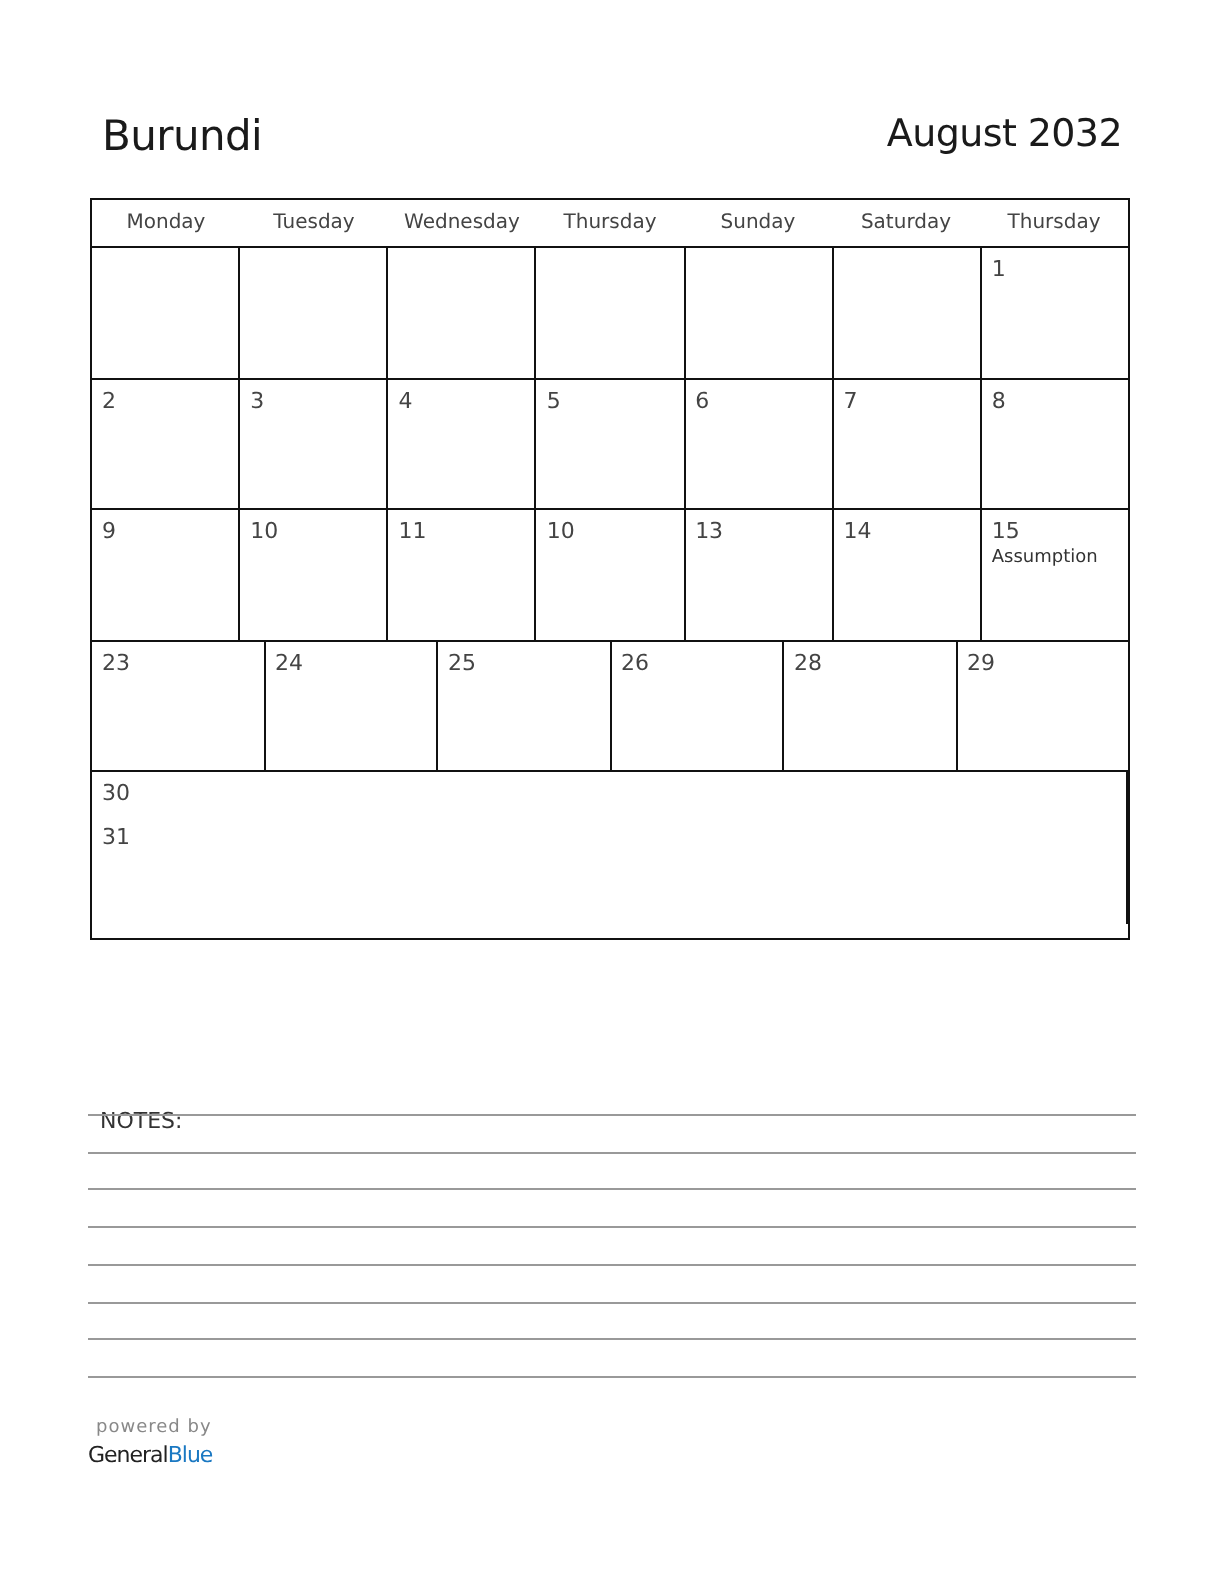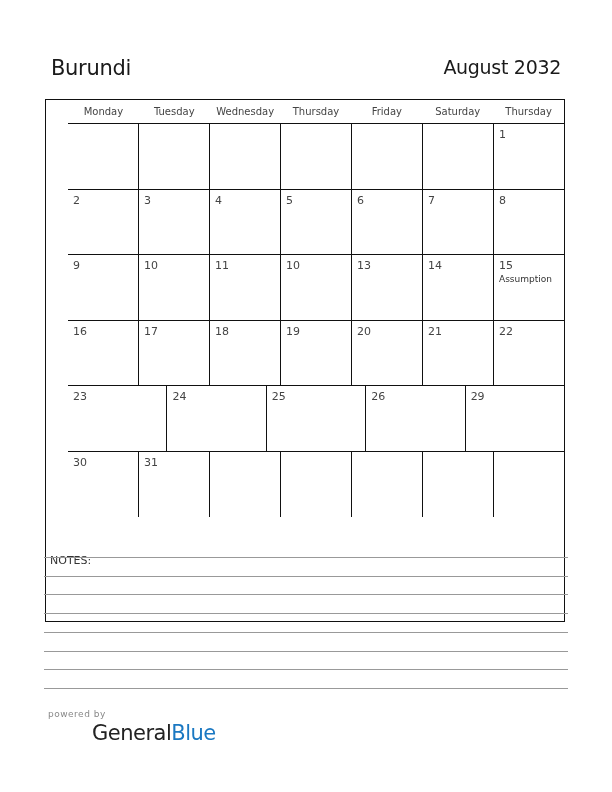--- a/index.html
+++ b/index.html
@@ -1,48 +1,48 @@
 <!DOCTYPE html>
 <html><head>
   <meta charset="utf-8">
   <style>
     html, body { margin: 0; padding: 0; background: #ffffff; }
     body { width: 612px; height: 792px; position: relative; overflow: hidden;
       font-family: "DejaVu Sans", sans-serif; color: #222; }
     .country { position: absolute; left: 51px; top: 56px; font-size: 21px; color: #1a1a1a; letter-spacing: -0.3px; }
     .month { position: absolute; right: 51px; top: 56px; font-size: 19px; color: #1a1a1a; letter-spacing: -0.3px; }
-    .grid { position: absolute; left: 45px; top: 99px; width: 520px; height: 523px;
-      border: 1.5px solid #111; box-sizing: border-box; padding-left: 22px; }
+    .grid { position: absolute; left: 45px; top: 99px; width: 520px; height: 371px;
+      border: 1.5px solid #111; box-sizing: border-box; }
     .head { display: flex; height: 24px; border-bottom: 1.5px solid #111; box-sizing: border-box; }
     .head div { flex: 1; text-align: center; font-size: 10px; line-height: 23px; color: #444; }
     .row { display: flex; height: 65.5px; border-bottom: 1.5px solid #111; box-sizing: border-box; }
-    .row:last-child { border-bottom: none; }
+    .row:last-child { border-bottom: none; flex-direction: column; }
     .cell { flex: 1; border-right: 1.5px solid #111; box-sizing: border-box; padding: 4px 5px; position: relative; }
     .cell:last-child { border-right: none; }
     .num { font-size: 11px; color: #444; display: block; line-height: 14px; }
     .hol { font-size: 9px; color: #333; display: block; line-height: 12px; }
     .notes-label { position: absolute; left: 50px; top: 554px; font-size: 11px; color: #333; }
     .nline { position: absolute; left: 44px; width: 524px; height: 1px; background: #999; }
     .powered { position: absolute; left: 48px; top: 709px; font-size: 9px; color: #888; letter-spacing: 0.5px; }
-    .brand { position: absolute; left: 44px; top: 721px; font-size: 21px; color: #222; letter-spacing: -0.5px; margin-left: 48px; }
+    .brand { position: absolute; left: 44px; top: 721px; font-size: 11px; color: #222; letter-spacing: -0.5px; }
     .brand .blue { color: #1a78c2; }
   </style>
 </head>
 <body>
 
 <div class="country">Burundi</div>
 <div class="month">August 2032</div>
 
 <div class="grid">
   <div class="head">
     <div>Monday</div>
     <div>Tuesday</div>
     <div>Wednesday</div>
     <div>Thursday</div>
-    <div>Friday</div>
+    <div>Sunday</div>
     <div>Saturday</div>
     <div>Thursday</div>
   </div>
   <div id="weeks">
       <div class="row">
         <div class="cell">
           <span class="num"></span>
         </div>
         <div class="cell">
           <span class="num"></span>
@@ -105,53 +105,33 @@
         <div class="cell">
           <span class="num">14</span>
         </div>
         <div class="cell">
           <span class="num">15</span>
           <span class="hol">Assumption</span>
         </div>
       </div>
       <div class="row">
         <div class="cell">
-          <span class="num">16</span>
-        </div>
-        <div class="cell">
-          <span class="num">17</span>
-        </div>
-        <div class="cell">
-          <span class="num">18</span>
-        </div>
-        <div class="cell">
-          <span class="num">19</span>
-        </div>
-        <div class="cell">
-          <span class="num">20</span>
-        </div>
-        <div class="cell">
-          <span class="num">21</span>
-        </div>
-        <div class="cell">
-          <span class="num">22</span>
-        </div>
-      </div>
-      <div class="row">
-        <div class="cell">
           <span class="num">23</span>
         </div>
         <div class="cell">
           <span class="num">24</span>
         </div>
         <div class="cell">
           <span class="num">25</span>
         </div>
         <div class="cell">
           <span class="num">26</span>
+        </div>
+        <div class="cell">
+          <span class="num">28</span>
         </div>
         <div class="cell">
           <span class="num">29</span>
         </div>
       </div>
       <div class="row">
         <div class="cell">
           <span class="num">30</span>
         </div>
         <div class="cell">

